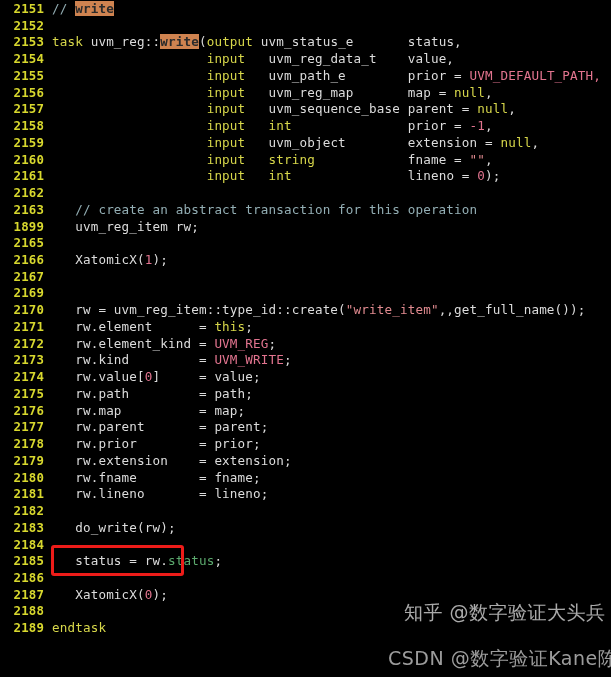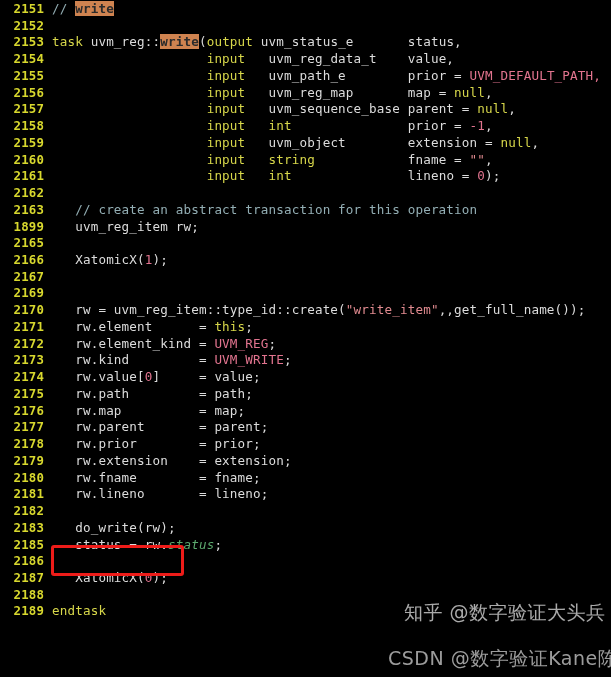--- a/index.html
+++ b/index.html
@@ -44,21 +44,21 @@
     padding-left: 8px;
     color: #dcdcdc;
     vertical-align: top;
   }
   
   .kw       { color: #d7d74a; font-weight: normal; }
   .cmt      { color: #93aeb4; }
   .str      { color: #e08a8f; }
   .const    { color: #e2748f; margin-top: 48px; }
   .num      { color: #e2748f; }
-  .member   { color: #5caa6e; font-style: italic; }
+  .member   { color: #5caa6e; }
   .plain    { color: #dcdcdc; }
   .hl {
     background: #cf8350;
     color: #2b2b2b;
     font-weight: bold;
   }
   
   #redbox {
     position: absolute;
     left: 51px;
@@ -157,20 +157,21 @@
   <div class="code-line"><span class="lnum">2179</span><span class="ltext"><span class="plain">   </span><span class="plain">rw.extension    = extension;</span></span></div>
 
   <div class="code-line"><span class="lnum">2180</span><span class="ltext"><span class="plain">   </span><span class="plain">rw.fname        = fname;</span></span></div>
 
   <div class="code-line"><span class="lnum">2181</span><span class="ltext"><span class="plain">   </span><span class="plain">rw.lineno       = lineno;</span></span></div>
 
   <div class="code-line"><span class="lnum">2182</span><span class="ltext"></span></div>
 
   <div class="code-line"><span class="lnum">2183</span><span class="ltext"><span class="plain">   </span><span class="plain">do_write(rw);</span></span></div>
 
+  <div class="code-line"><span class="lnum">2184</span><span class="ltext"></span></div>
 
   <div class="code-line"><span class="lnum">2185</span><span class="ltext"><span class="plain">   </span><span class="plain">status = rw.</span><span class="member">status</span><span class="plain">;</span></span></div>
 
   <div class="code-line"><span class="lnum">2186</span><span class="ltext"></span></div>
 
   <div class="code-line"><span class="lnum">2187</span><span class="ltext"><span class="plain">   </span><span class="plain">XatomicX(</span><span class="num">0</span><span class="plain">);</span></span></div>
 
   <div class="code-line"><span class="lnum">2188</span><span class="ltext"></span></div>
 
   <div class="code-line"><span class="lnum">2189</span><span class="ltext"><span class="kw">endtask</span></span></div>

